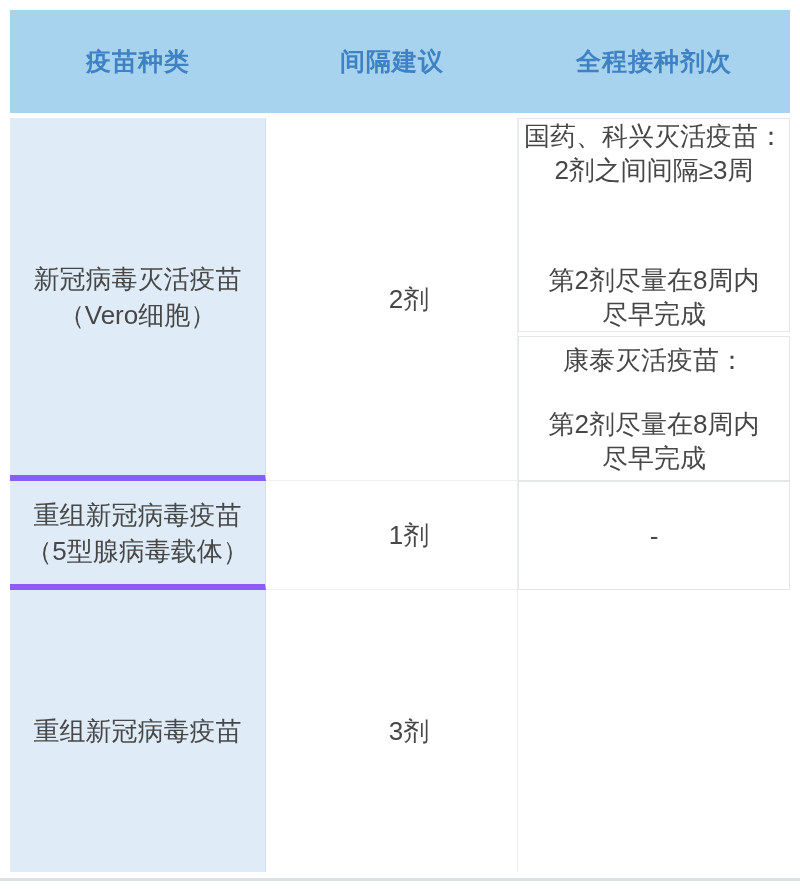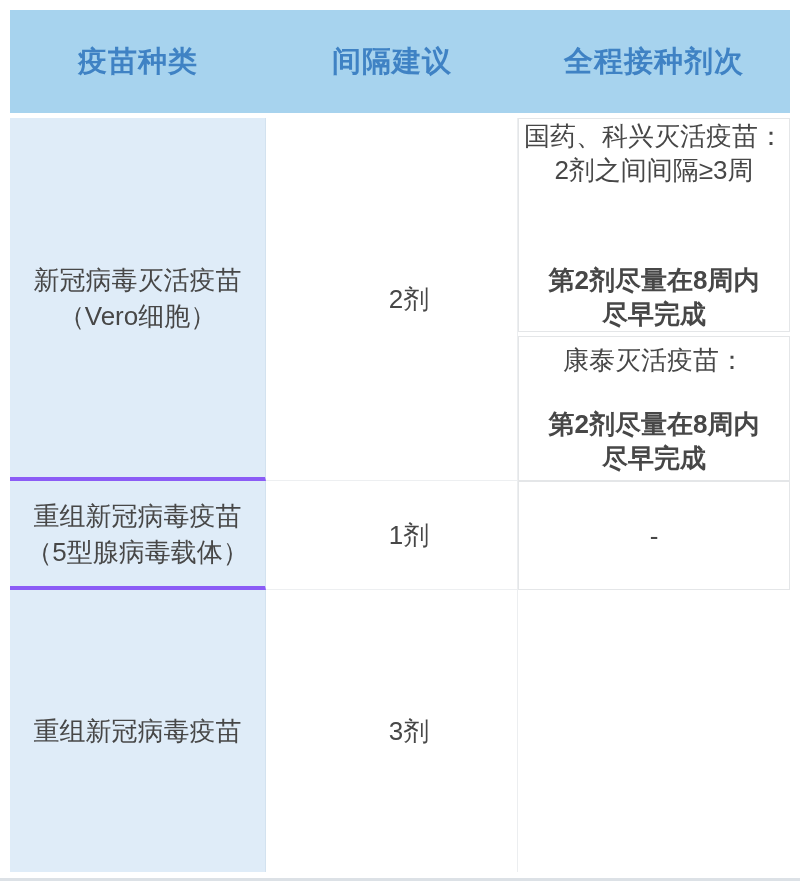--- a/index.html
+++ b/index.html
@@ -18,63 +18,63 @@
   
   .thead {
     display:grid;
     grid-template-columns:256px 252px 272px;
     height:103px;
     background:#a7d3ee;
   }
   .th {
     display:flex; align-items:center; justify-content:center;
     color:#3f82c4;
-    font-size:29px; font-weight:700; letter-spacing:1px;
+    font-size:25px; font-weight:700; letter-spacing:1px;
   }
 
   .head-gap { height:5px; background:#ffffff; }
 
   
   .tbody {
     display:grid;
     grid-template-columns:256px 252px 272px;
     grid-template-rows:363px 109px 282px;
   }
   .cell { font-size:26px; line-height:34px; }
 
   
   .c1 {
     background:#dfecf8;
     border-right:1px solid #d3e2ef;
     display:flex; flex-direction:column; align-items:center; justify-content:center;
     text-align:center;
     line-height:36px;
   }
-  .c1.sep { border-bottom:4px solid #8b5cf6; }
+  .c1.sep { border-bottom:6px solid #8b5cf6; }
 
   
   .c2 {
     background:#ffffff;
     border-right:1px solid #eceef0;
     display:flex; align-items:center; justify-content:center;padding-left:35px;
   }
   .c2.sep { border-bottom:1px solid #edeff1; }
 
   
   .c3 { background:#ffffff; display:flex; flex-direction:column; }
   .c3 .box {
     border:1px solid #e4e6e8;
     background:#ffffff;
     display:flex; flex-direction:column; align-items:center; justify-content:center;
     text-align:center;
     flex:1;
   }
   .c3.split { gap:4px; }
   .c3.split .box-a { flex:0 0 179px;gap:46px; }
-  .para + .para { margin-top:30px;font-weight:bold; }
+  .para + .para { margin-top:30px; }
   .line { display:block; }
 
   .dash { font-size:26px; }
 
   
   .bottom-rule {
     position:absolute; left:0; top:878px; width:800px; height:3px;
     background:#dce1e6;
   }
 </style>

